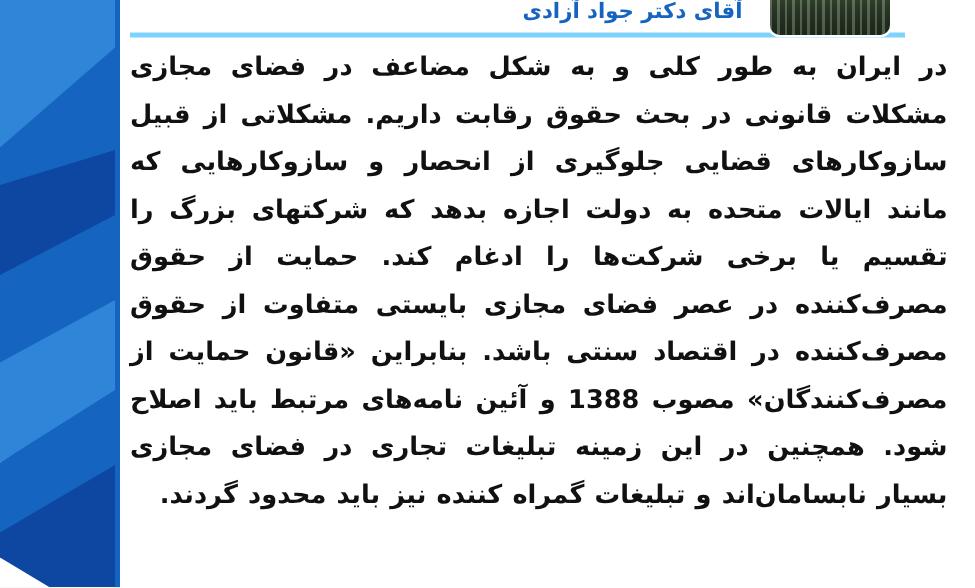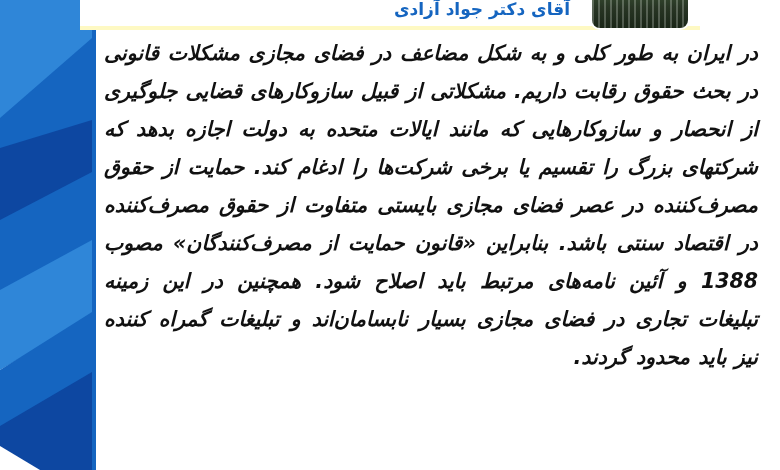--- a/index.html
+++ b/index.html
@@ -113,24 +113,24 @@
     left: 92px;
     width: 4px;
     height: 470px;
     background: #1565c0;
   }
 
   
   .header {
     position: absolute;
     top: 0;
-    left: 80px;
+    left: 104px;
     width: 620px;
     height: 30px;
-    background: #fef9c3;
+    background: #7dd3fc;
     overflow: hidden;
   }
   .header-band {
     position: absolute;
     top: 0;
     right: 0;
     width: 684px;
     height: 26px;
     background: #ffffff;
   }
@@ -191,21 +191,20 @@
   }
   .body-text {
     margin: 0;
     font-family: "DejaVu Sans", "Liberation Sans", sans-serif;
     font-size: 20.5px;
     font-weight: bold;
     line-height: 38px;
     color: #111111;
     letter-spacing: 0px;
     word-spacing: 1px;
-    font-style: italic;
   }
 
   
   .bottom-cut {
     position: absolute;
     left: 96px;
     bottom: 0;
     width: 684px;
     height: 6px;
     background: #ffffff;

